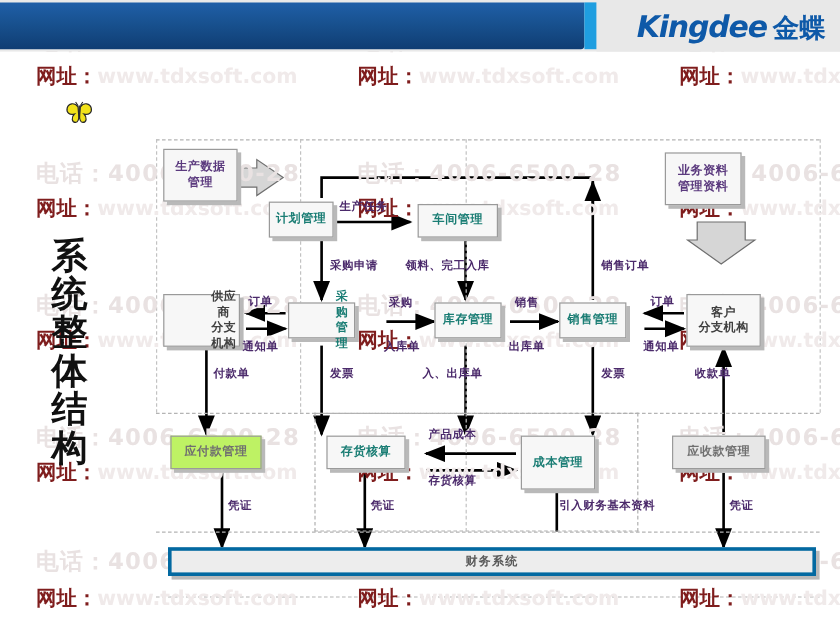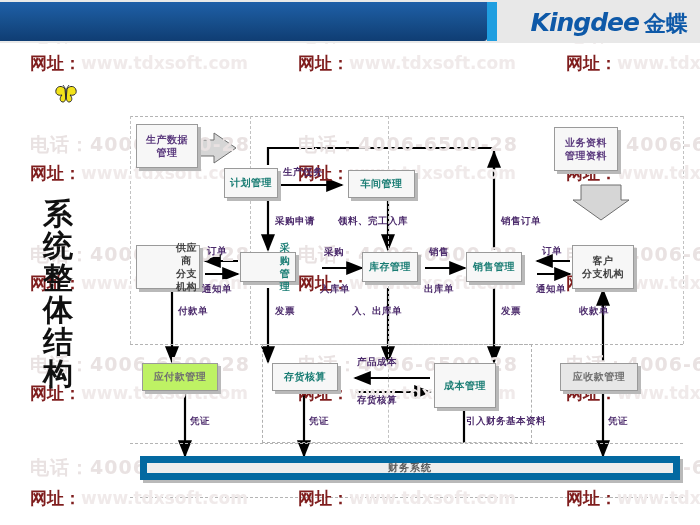--- a/index.html
+++ b/index.html
@@ -52,21 +52,21 @@
         box-shadow:3px 3px 0 0 #b9b9b9;
         display:flex;flex-direction:column;align-items:center;justify-content:center;
         font-size:10px;font-weight:bold;line-height:1.32;text-align:center;
         letter-spacing:0.5px;z-index:5;}
   .node.teal{color:#1a7d74;}
   .node.purple{color:#5b3a7e;}
   .node.grey{color:#707070;}
   .node.dark{color:#404040;}
 
   .bar{position:absolute;box-sizing:border-box;
-       background:#ededed;border:7px solid #0369a1;
+       background:#ededed;border:3px solid #0369a1;
        box-shadow:3px 3px 0 0 #b9b9b9;
        display:flex;align-items:center;justify-content:center;
        font-size:10px;font-weight:bold;color:#5a5a5a;letter-spacing:1px;z-index:5;}
 
   
   .flab{position:absolute;font-size:9.5px;font-weight:bold;color:#4b2a6b;
         white-space:nowrap;letter-spacing:0.5px;z-index:5;}
 
   
   .dgroup{position:absolute;box-sizing:border-box;

